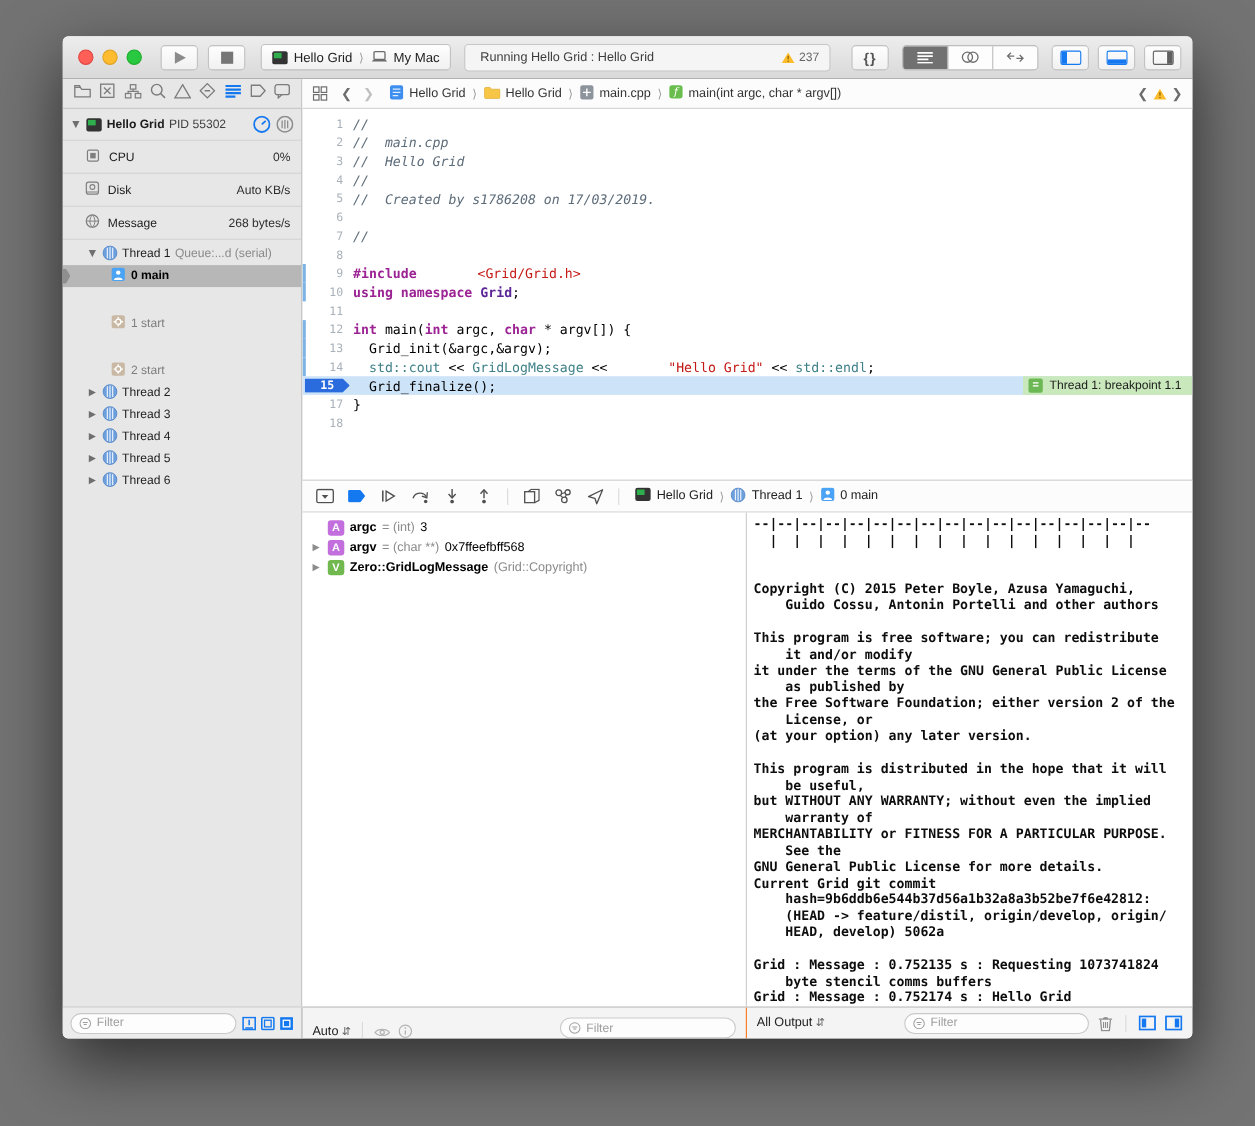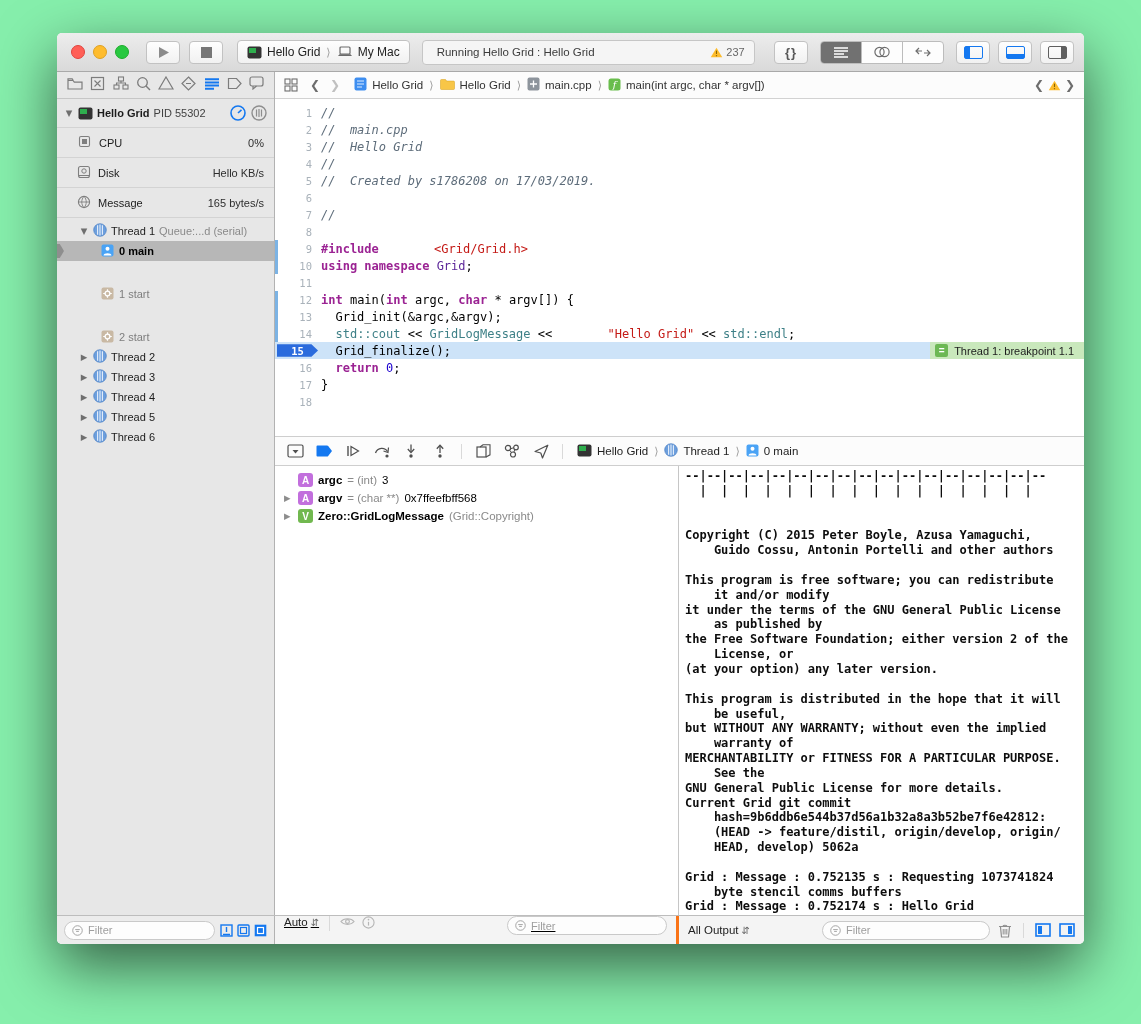--- a/index.html
+++ b/index.html
@@ -1,17 +1,17 @@
 <!DOCTYPE html>
 <html><head>
 <meta charset="utf-8">
 <style>
   html,body{margin:0;padding:0;}
   body{width:1141px;height:1024px;background:#000;font-family:"Liberation Sans",sans-serif;-webkit-font-smoothing:antialiased;}
-  .screen{position:relative;width:1141px;height:1024px;background:#86efac;overflow:hidden;}
+  .screen{position:relative;width:1141px;height:1024px;background:#737373;overflow:hidden;}
   .window{position:absolute;left:57px;top:33px;width:1027px;height:911px;background:#fff;border-radius:5px;overflow:hidden;display:flex;flex-direction:column;box-shadow:0 22px 60px rgba(0,0,0,.6);}
 
   
   .titlebar{flex:0 0 38px;background:linear-gradient(#ededed,#d9d9d9);border-bottom:1px solid #a9a9a9;display:flex;align-items:center;padding:0 10px;gap:0;}
   .traffic{display:flex;gap:8px;margin-left:4px;}
   .tl{width:12px;height:12px;border-radius:50%;}
   .tl.red{background:#ff5f57;border:0.5px solid #e0443e;}
   .tl.yellow{background:#febc2e;border:0.5px solid #dea123;}
   .tl.green{background:#28c840;border:0.5px solid #1dad2b;}
   .tb-btn{height:23px;min-width:34px;border:1px solid #c2c2c2;border-radius:4px;background:linear-gradient(#fefefe,#f1f1f1);display:flex;align-items:center;justify-content:center;box-sizing:border-box;}
@@ -70,21 +70,21 @@
   .cl .num{color:#a9b2ba;font-size:10.5px;padding-right:9px;}
   .changebar{position:absolute;left:0;top:0;bottom:0;width:3px;background:#7cb3e4;}
   .cl.hl{background:#cde3f8;}
   .bp-badge{width:41px;height:15px;background:#2a6bdd;color:#fff;font-size:10.5px;font-weight:bold;display:flex;align-items:center;justify-content:center;clip-path:polygon(0 8%,84% 8%,100% 50%,84% 92%,0 92%);margin-right:3px;}
   .codeline{white-space:pre;}
   .tok-com{color:#5d6c7a;font-style:italic;}
   .tok-kw{color:#9b2393;font-weight:bold;}
   .tok-str{color:#c41a16;margin-left:48px;}
   .tok-num{color:#1c00cf;}
   .tok-typ{color:#3e8087;}
-  .tok-purp{color:#5c2699;}
+  .tok-purp{color:#5c2699;font-weight:bold;}
   .tok-pln{color:#000;}
   .annotation{margin-left:auto;height:17px;display:flex;align-items:center;background:#c9e8bc;padding:0 10px 0 5px;gap:6px;font-size:11px;color:#1c1c1c;font-family:"Liberation Sans",sans-serif;}
   .annot-icon{width:13px;height:13px;background:#6cb854;border-radius:2px;color:#fff;font-size:10px;font-weight:bold;display:flex;align-items:center;justify-content:center;}
 
   
   .debugbar{flex:0 0 28px;border-top:1px solid #cecece;border-bottom:1px solid #cecece;background:#fcfcfc;display:flex;align-items:center;padding:0 9px;gap:7px;font-size:11.5px;color:#222;}
   .dbtn{width:22px;height:20px;display:flex;align-items:center;justify-content:center;}
   .dbg-sep{width:1px;height:15px;background:#d9d9d9;margin:0 3px;}
   .dbg-crumbs{display:flex;align-items:center;gap:5px;margin-left:4px;white-space:nowrap;}
 
@@ -98,21 +98,21 @@
   .vbadge.var{background:#71b84f;}
   .vname{font-weight:bold;color:#000;}
   .vtype{color:#8a8a8a;}
   .vval{color:#000;}
   .console{flex:1;background:#fff;font-family:"DejaVu Sans Mono",monospace;font-size:12px;font-weight:bold;line-height:14.85px;white-space:pre;overflow:hidden;color:#0d0d0d;padding:3px 0 0 6px;}
   .lldb{color:#2456c4;}
 
   
   .bottombar{flex:0 0 28px;border-top:1px solid #bdbdbd;background:#f4f4f4;display:flex;min-height:0;}
   .bb-nav{flex:0 0 218px;width:218px;box-sizing:border-box;border-right:1px solid #b2b2b2;background:#ececec;display:flex;align-items:center;padding:0 7px;gap:5px;}
-  .bb-vars{flex:0 0 404px;width:404px;box-sizing:border-box;border-right:3px solid #f97316;display:flex;align-items:flex-start;padding:0 9px;gap:7px;text-decoration:underline;}
+  .bb-vars{flex:0 0 404px;width:404px;box-sizing:border-box;border-right:1px solid #f97316;display:flex;align-items:flex-end;padding:0 9px;gap:7px;}
   .bb-console{flex:1;display:flex;align-items:center;padding:0 9px;gap:8px;}
   .filter{height:19px;border:1px solid #c9c9c9;border-radius:10px;background:#fdfdfd;display:flex;align-items:center;padding:0 7px;gap:5px;color:#9e9e9e;font-size:11px;box-sizing:border-box;}
   .filter.grow{flex:1;}
   .popup{display:flex;align-items:center;gap:3px;font-size:11.5px;color:#222;}
   .updown{color:#666;font-size:10px;font-family:"DejaVu Sans",sans-serif;}
   .miniblue{display:flex;gap:4px;align-items:center;}
   .spacer{flex:1;}
 </style>
 </head>
 <body>
@@ -269,29 +269,29 @@
                 <span class="glabel">CPU</span>
                 <span class="gval">0%</span>
               </div>
               <div class="grow">
                 <span><svg width="14" height="14" viewBox="0 0 14 14">
                     <rect x="1.5" y="1.5" width="11" height="11" rx="2" fill="none" stroke="#7f7f7f" stroke-width="1.1"></rect>
                     <circle cx="7" cy="6" r="2.2" fill="none" stroke="#7f7f7f" stroke-width="1"></circle>
                     <path d="M2 10.5 h10" stroke="#7f7f7f" stroke-width="1"></path>
                   </svg></span>
                 <span class="glabel">Disk</span>
-                <span class="gval">Hello KB/s</span>
+                <span class="gval">Auto KB/s</span>
               </div>
               <div class="grow">
                 <span><svg width="14" height="14" viewBox="0 0 14 14">
                     <circle cx="7" cy="7" r="5.6" fill="none" stroke="#7f7f7f" stroke-width="1.1"></circle>
                     <path d="M1.4 7 h11.2 M7 1.4 c-3 3-3 8.2 0 11.2 M7 1.4 c3 3 3 8.2 0 11.2" fill="none" stroke="#7f7f7f" stroke-width="0.9"></path>
                   </svg></span>
                 <span class="glabel">Message</span>
-                <span class="gval">165 bytes/s</span>
+                <span class="gval">268 bytes/s</span>
               </div>
             </div>
           <div id="threads" style="padding-top:3px;">
               <div class="throw">
                 <span class="disc">▼</span>
                 <span><svg width="14" height="14" viewBox="0 0 14 14">
                     <circle cx="7" cy="7" r="6.3" fill="#6d9fdd" stroke="#4a7fc4" stroke-width="0.7"></circle>
                     <path d="M4.6 2.2 v9.6 M7 1.4 v11.2 M9.4 2.2 v9.6" stroke="#e8f0fa" stroke-width="1.1"></path>
                   </svg></span>
                 <span>Thread 1</span>
@@ -505,26 +505,20 @@
                 <span class="bp-badge">15</span>
               </span>
               <span class="codeline"><span class="tok-pln">  Grid_finalize();</span></span>
               <span class="annotation">
                 <span class="annot-icon">=</span>
                 <span>Thread 1: breakpoint 1.1</span>
               </span>
             </div>
             <div class="cl">
               <span class="gut">
-                <span class="num">16</span>
-              </span>
-              <span class="codeline"><span class="tok-pln">  </span><span class="tok-kw">return</span><span class="tok-pln"> </span><span class="tok-num">0</span><span class="tok-pln">;</span></span>
-            </div>
-            <div class="cl">
-              <span class="gut">
                 <span class="num">17</span>
               </span>
               <span class="codeline"><span class="tok-pln">}</span></span>
             </div>
             <div class="cl">
               <span class="gut">
                 <span class="num">18</span>
               </span>
               <span class="codeline"></span>
             </div>

